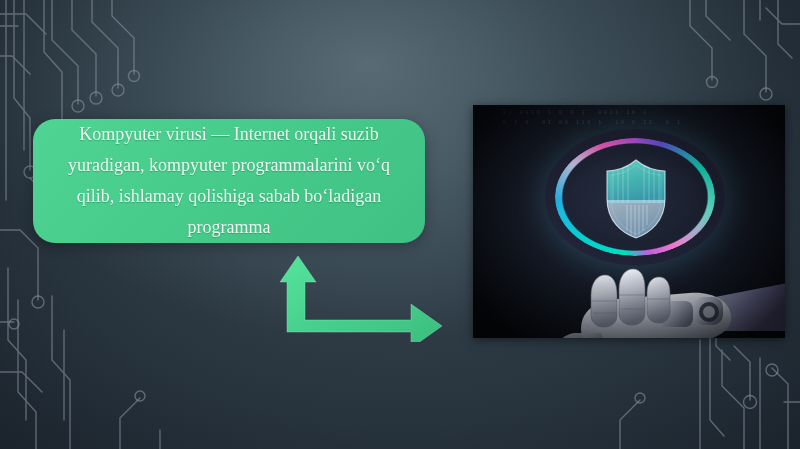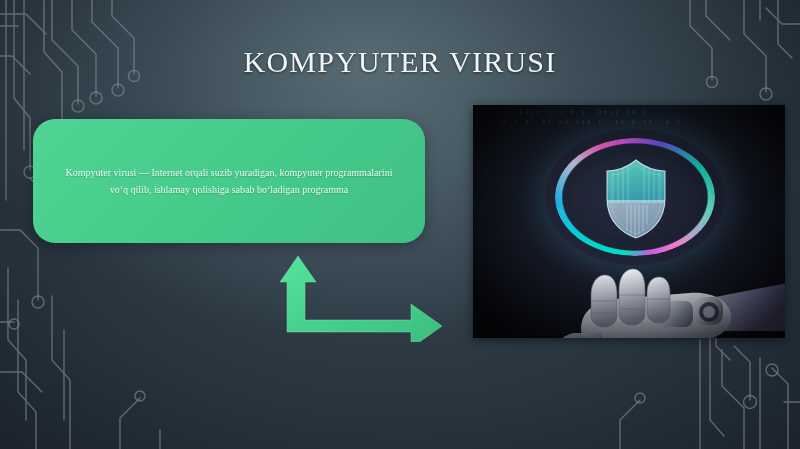--- a/index.html
+++ b/index.html
@@ -52,21 +52,21 @@
     border-radius: 22px;
     box-shadow: 0 3px 14px rgba(0,0,0,0.30);
     display: flex;
     align-items: center;
     justify-content: center;
     box-sizing: border-box;
     padding: 8px 26px;
   }
   .green-card-text {
     font-family: "Liberation Serif", serif;
-    font-size: 10px;
+    font-size: 18px;
     line-height: 1.72;
     text-align: center;
     color: #eef9f2;
     text-shadow: 0 1px 1px rgba(22,90,58,0.35);
   }
 
   
   .arrow-wrap {
     position: absolute;
     left: 278px;
@@ -203,21 +203,20 @@
       <circle cx="766" cy="94" r="6"></circle>
       <circle cx="712" cy="82" r="5.5"></circle>
       <circle cx="750" cy="402" r="6.5"></circle>
       <circle cx="772" cy="370" r="6"></circle>
       <circle cx="716" cy="328" r="5"></circle>
       <circle cx="140" cy="396" r="5"></circle>
       <circle cx="640" cy="398" r="5"></circle>
     </g>
   </svg>
 
-  <div class="title">KOMPYUTER VIRUSI</div>
 
   <div class="green-card">
     <div class="green-card-text">Kompyuter virusi — Internet orqali suzib yuradigan, kompyuter programmalarini vo‘q qilib, ishlamay qolishiga sabab bo‘ladigan programma</div>
   </div>
 
   <div class="arrow-wrap">
     <svg viewBox="0 0 168 90" width="168" height="90" aria-hidden="true">
       <defs>
         <linearGradient id="agrad" x1="0" y1="0" x2="1" y2="1">
           <stop offset="0%" stop-color="#55e49c"></stop>

